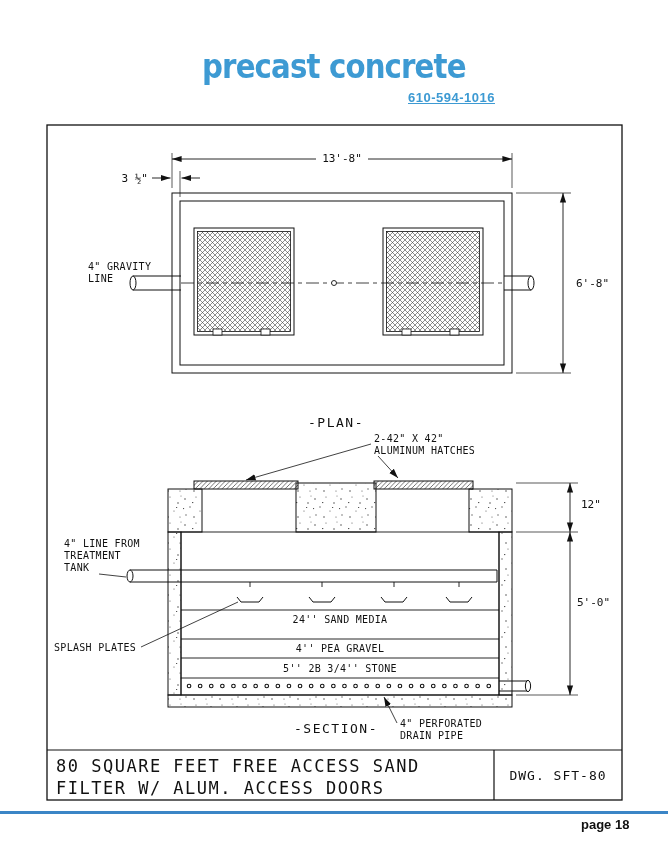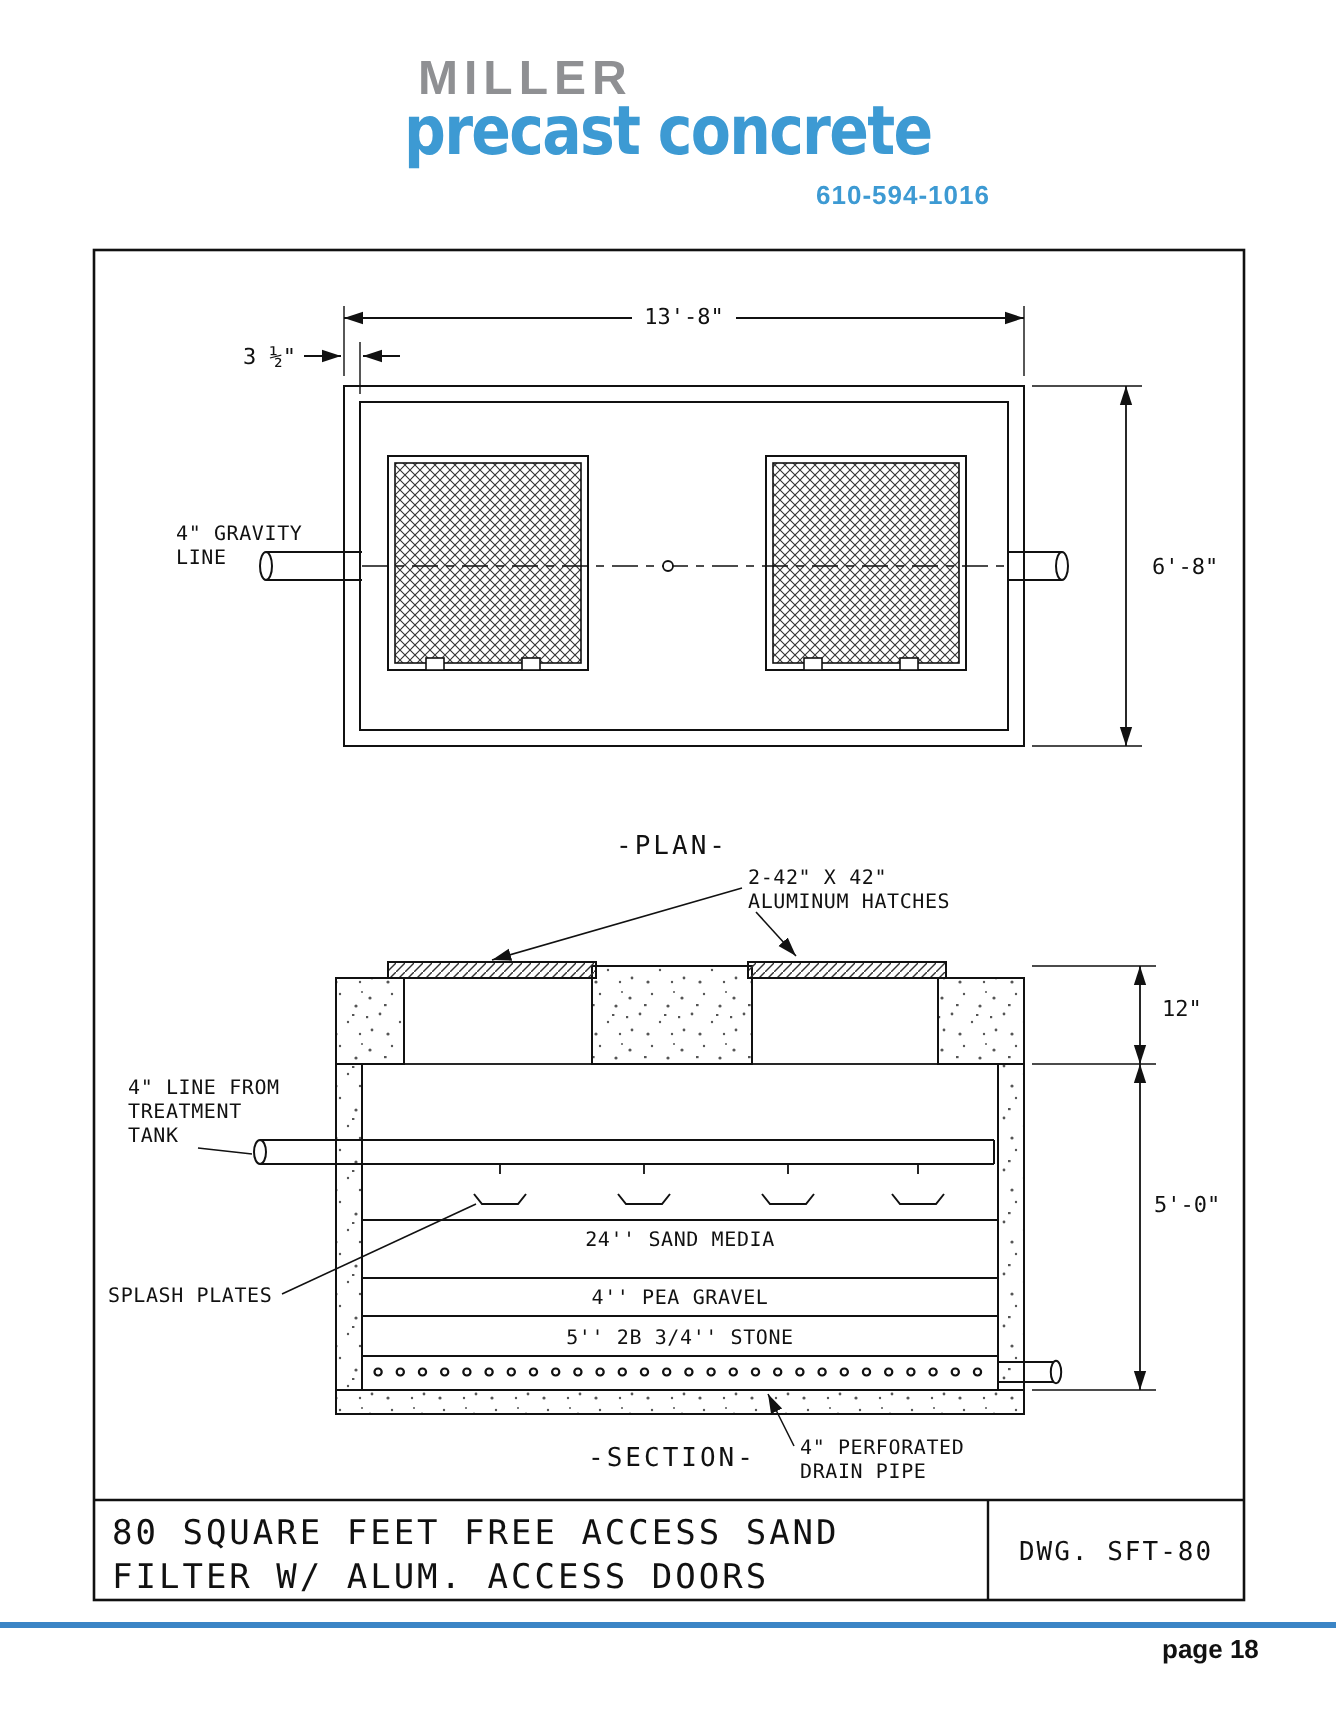--- a/index.html
+++ b/index.html
@@ -4,36 +4,35 @@
 <style>
   html,body { margin:0; padding:0; background:#fff; }
   .page { position:relative; width:668px; height:864px; background:#ffffff; overflow:hidden;
           font-family:"Liberation Sans", sans-serif; }
   .brand-top  { position:absolute; left:209px; top:26px; color:#8f9093;
                 font:bold 24px "Liberation Sans", sans-serif; letter-spacing:3px; }
   .brand-main { position:absolute; left:202px; top:46px; color:#3d9ad3;
                 font:bold 34px "DejaVu Sans", sans-serif; letter-spacing:-1px;
                 transform:scaleX(0.86); transform-origin:left top; }
   .brand-phone{ position:absolute; left:408px; top:90px; color:#3d9ad3;
-                font:bold 13px "Liberation Sans", sans-serif; letter-spacing:0.5px; }
+                font:bold 13px "Liberation Sans", sans-serif; letter-spacing:0.5px;text-decoration:underline; }
   svg.drawing { position:absolute; left:0; top:0; }
   .dim   { font:11px "DejaVu Sans Mono", monospace; fill:#111; }
   .lbl   { font:10px "DejaVu Sans Mono", monospace; fill:#111; letter-spacing:0.3px; }
   .view  { font:13px "DejaVu Sans Mono", monospace; fill:#111; letter-spacing:1.5px; }
   .title { font:17px "DejaVu Sans Mono", monospace; fill:#111; letter-spacing:1.5px; }
   .dwg   { font:13px "DejaVu Sans Mono", monospace; fill:#111; letter-spacing:1px; }
   .footer-rule { position:absolute; left:0; top:811px; width:668px; height:3px; background:#3b85c6; }
   .page-number { position:absolute; left:581px; top:817px; font:bold 13px "Liberation Sans", sans-serif; color:#111; }
 </style>
 </head>
 <body>
 
 <div class="page">
 
-  <div class="brand-top">MILLER</div>
   <div class="brand-main">precast concrete</div>
   <div class="brand-phone">610-594-1016</div>
 
   <svg class="drawing" width="668" height="864" viewBox="0 0 668 864">
     <defs>
       <marker id="arw" viewBox="0 0 10 8" refX="9.6" refY="4" markerWidth="10" markerHeight="8" orient="auto-start-reverse" markerUnits="userSpaceOnUse">
         <path d="M0,0.9 L9.6,4 L0,7.1 Z" fill="#111"></path>
       </marker>
       <pattern id="xh" width="5" height="5" patternUnits="userSpaceOnUse">
         <path d="M0,5 L5,0 M0,0 L5,5" stroke="#333" stroke-width="0.55"></path>

